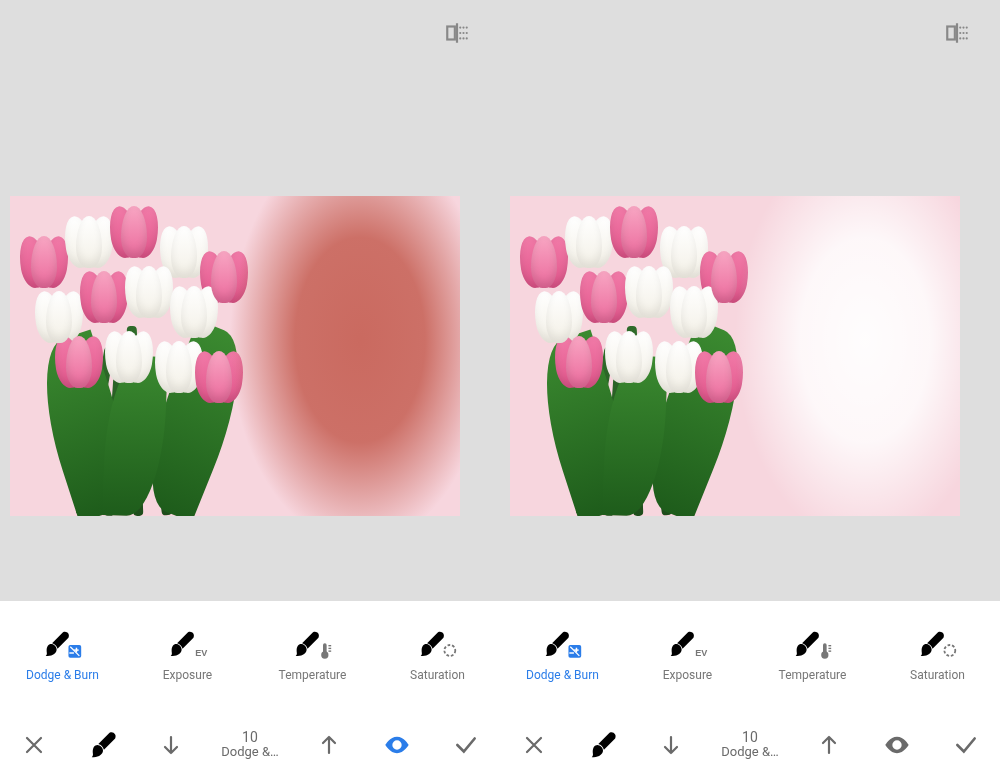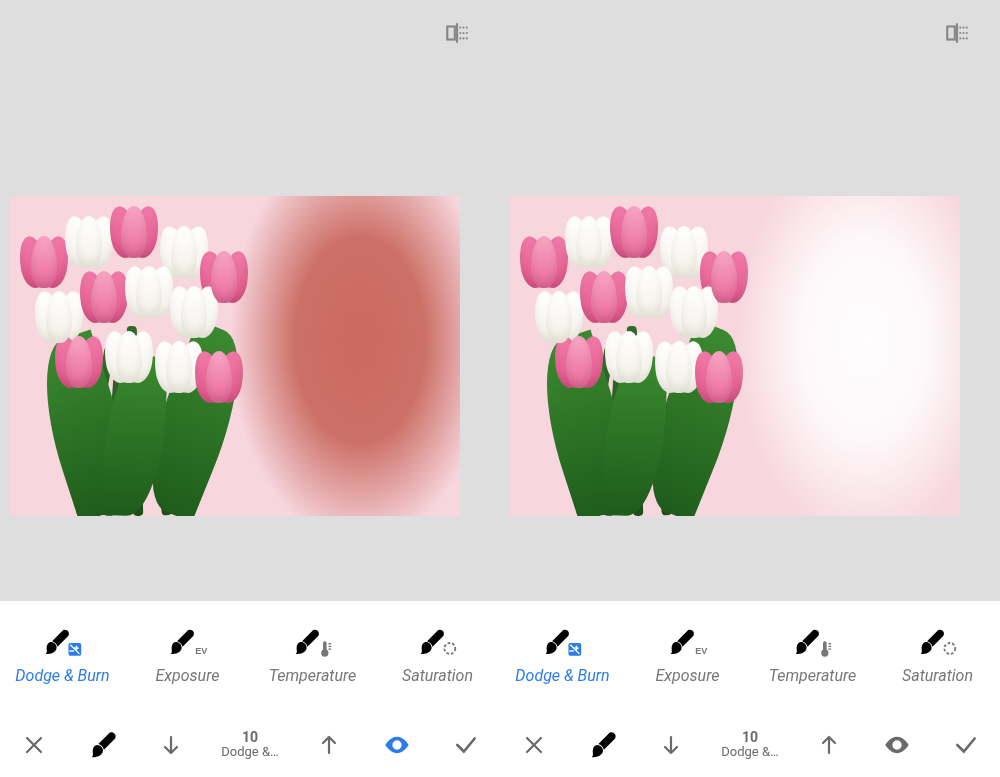--- a/index.html
+++ b/index.html
@@ -24,27 +24,27 @@
   .pink  .petal { background:linear-gradient(#f17ba8,#e2558b); box-shadow:inset 0 -6px 8px rgba(0,0,0,0.12); }
   .pink  .petal.c { background:linear-gradient(#f8a6c3,#eb6a9c); }
   
   .overlay { position:absolute; top:0; left:200px; right:0; bottom:0; pointer-events:none; }
   .overlay.burn { background: radial-gradient(ellipse 65% 80% at 60% 45%, rgba(197,94,82,0.9) 0%, rgba(197,94,82,0.85) 40%, rgba(197,94,82,0) 80%); }
   .overlay.dodge { background: radial-gradient(ellipse 65% 80% at 62% 45%, rgba(255,255,255,0.95) 0%, rgba(255,255,255,0.82) 40%, rgba(255,255,255,0) 80%); }
 
   .adjust-row { height: 110px; background:#fff; display:flex; }
   .adj-item { flex:1 1 0; display:flex; flex-direction:column; align-items:center; justify-content:center; gap:8px; cursor:pointer; }
   .adj-icon { width:40px; height:30px; display:flex; align-items:center; justify-content:center; position:relative; }
-  .adj-label { font-size:16px; color:#777; white-space:nowrap;font-style:italic; }
+  .adj-label { font-size:12px; color:#777; white-space:nowrap; }
   .adj-item.active .adj-label { color:#2b7de9; }
 
   .bottom-row { height:66px; background:#fff; border-top:1px solid rgba(0,0,0,0); display:flex; align-items:center; justify-content:space-around; }
   .bottom-btn { width:40px; height:40px; display:flex; align-items:center; justify-content:center; color:#6a6a6a; cursor:pointer; }
   .bottom-stack { display:flex; flex-direction:column; align-items:center; justify-content:center; line-height:1.1; color:#6a6a6a; font-size:13px; min-width:60px; }
-  .bottom-stack .val { font-size:14px;font-weight:bold; }
+  .bottom-stack .val { font-size:14px; }
   .active-accent { color:#2b7de9 !important; }
   .brush-blue path { fill:#2b7de9; }
   .sub-gray { fill:#777; }
   .sub-blue { fill:#2b7de9; }
 </style>
 </head>
 <body>
 
 <svg width="0" height="0" style="position:absolute">
   <defs>

